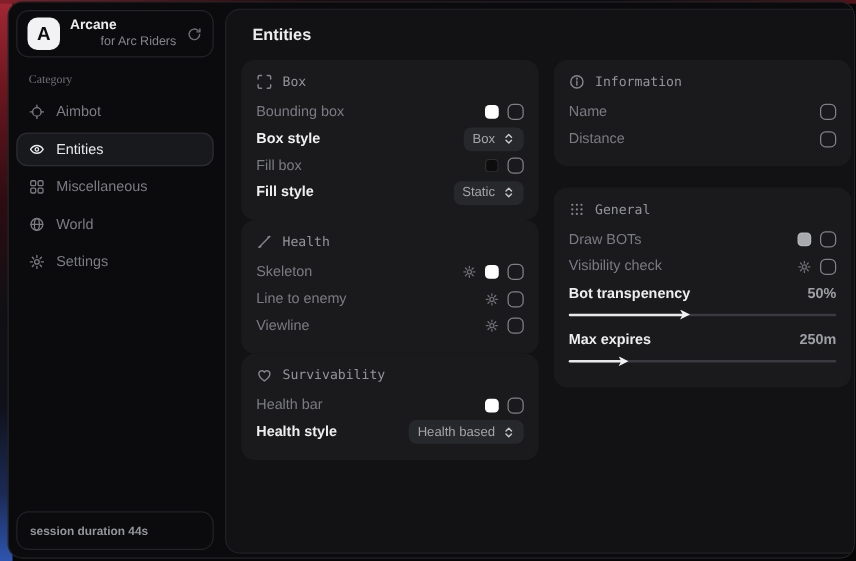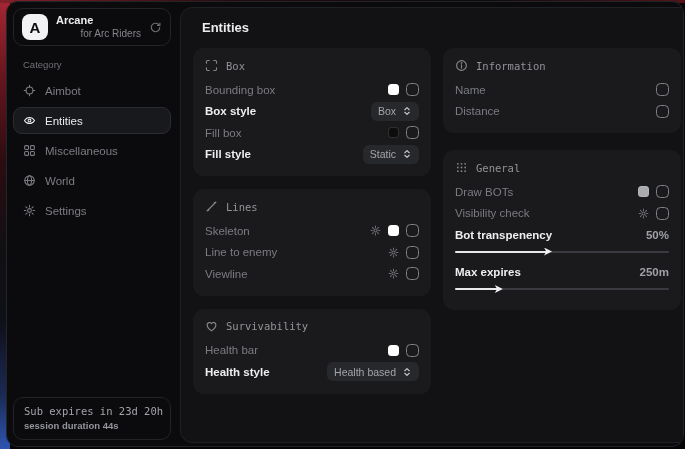--- a/index.html
+++ b/index.html
@@ -35,21 +35,21 @@
   }
   .logo {
     width:26px; height:26px; background:#f2f2f4; border-radius:8px;
     color:#0c0c0e; font-weight:700; font-size:15px;
     display:flex; align-items:center; justify-content:center;
   }
   .brand-text { flex:1; line-height:1.2; }
   .brand-title { color:#ededf0; font-size:11px; font-weight:700; }
   .brand-sub { color:#85868c; font-size:10px;text-align:right; }
   .icon-btn { background:none; border:none; color:#6f7076; display:flex; cursor:pointer; padding:0; }
-  .category-label { color:#707177; font-size:9.5px; margin:13px 0 7px 10px; }
+  .category-label { color:#707177; font-size:9.5px; margin:13px 0 7px 10px;font-family:Liberation Serif, serif; }
   .nav { display:flex; flex-direction:column; gap:3px;text-align:center; }
   .nav-item {
     height:27px; display:flex; align-items:center; gap:9px; padding:0 9px;
     border-radius:9px; color:#7c7d83; font-size:11.5px;
     border:1px solid transparent; cursor:pointer;
   }
   .nav-item.active { background:#18191c; border-color:#2c2d32; color:#e9eaec; }
   .nav-item svg { flex:0 0 13px; }
   .sidebar-spacer { flex:1; }
   .footer-box { border:1px solid #222327; border-radius:10px; padding:7px 10px 8px; }
@@ -57,21 +57,21 @@
   .footer-line2 { font-size:9.5px; color:#94969c; font-weight:700; margin-top:3px; }
   
   .panel {
     flex:1; margin:5px 4px 3px 5px;
     border:1px solid #202125; border-radius:12px;
     background:#121214; padding:9px 11px 11px;
   }
   .page-title { color:#ececee; font-size:13px; font-weight:700; margin:3px 0 13px 10px; }
   .columns { display:flex; gap:12px; padding-left:1px; }
   .col { display:flex; flex-direction:column; width:238px; }
-  .col-left { gap:13px; }
+  .col-left { }
   .col-right { gap:17px; }
   .card { background:#1a1a1d; border-radius:11px; padding:9px 12px 11px; }
   .card-header {
     display:flex; align-items:center; gap:8px; margin:2px 0 7px;
     color:#939499; font-family:"DejaVu Sans Mono",monospace; font-size:10.5px;
   }
   .card-header svg { color:#85868b; }
   .row { display:flex; align-items:center; justify-content:space-between; height:21.5px; }
   .row-label { font-size:11.5px; color:#7b7c82; font-weight:500; }
   .row-label.bright { color:#eeeef0; font-weight:700; }
@@ -163,21 +163,20 @@
           <circle cx="8" cy="8" r="2.3"></circle>
             <path d="M8 1.6v2M8 12.4v2M1.6 8h2M12.4 8h2M3.5 3.5l1.4 1.4M11.1 11.1l1.4 1.4M12.5 3.5l-1.4 1.4M4.9 11.1l-1.4 1.4"></path>
         </svg>
         <span>Settings</span>
       </div>
     </nav>
 
     <div class="sidebar-spacer"></div>
 
     <div class="footer-box">
-      <div class="footer-line1">Sub expires in 23d 20h</div>
       <div class="footer-line2">session duration 44s</div>
     </div>
   </aside>
 
   <main class="panel">
     <div class="page-title">Entities</div>
 
     <div class="columns">
 
       <div class="col col-left">
@@ -222,21 +221,21 @@
             </button>
           </div>
         </section>
 
         <section class="card">
           <div class="card-header">
             <svg width="13" height="13" viewBox="0 0 16 16" fill="none" stroke="currentColor" stroke-width="1.4" stroke-linecap="round">
               <path d="M2.8 13.2L13.2 2.8"></path>
                 <path d="M2.8 13.2l1.8-.5M13.2 2.8l-1.8.5"></path>
             </svg>
-            <span>Lines</span>
+            <span>Health</span>
           </div>
           <div class="row">
             <span class="row-label">Skeleton</span>
             <span class="controls">
               <button class="gear">
                 <svg width="11" height="11" viewBox="0 0 16 16" fill="none" stroke="currentColor" stroke-width="1.5" stroke-linecap="round">
                   <circle cx="8" cy="8" r="2.3"></circle>
                     <path d="M8 1.6v2M8 12.4v2M1.6 8h2M12.4 8h2M3.5 3.5l1.4 1.4M11.1 11.1l1.4 1.4M12.5 3.5l-1.4 1.4M4.9 11.1l-1.4 1.4"></path>
                 </svg>
               </button>

